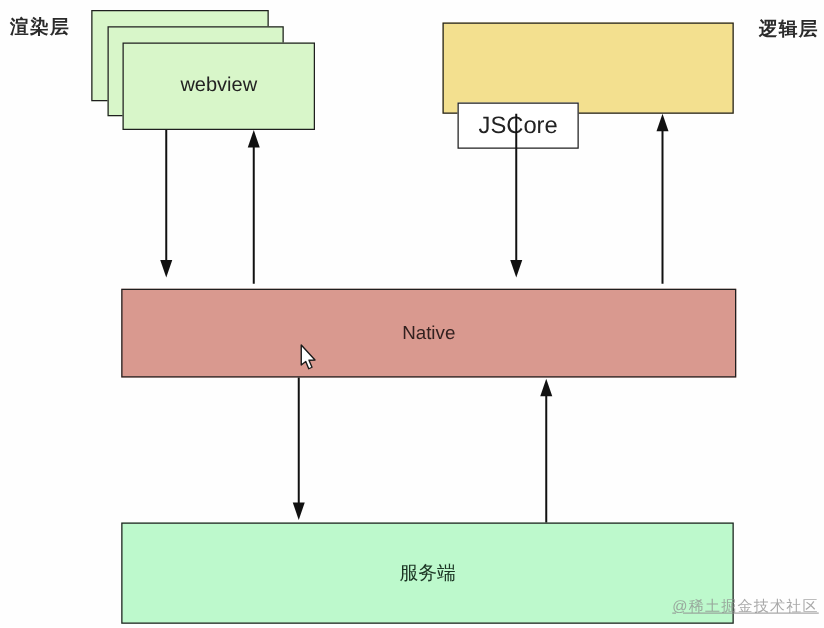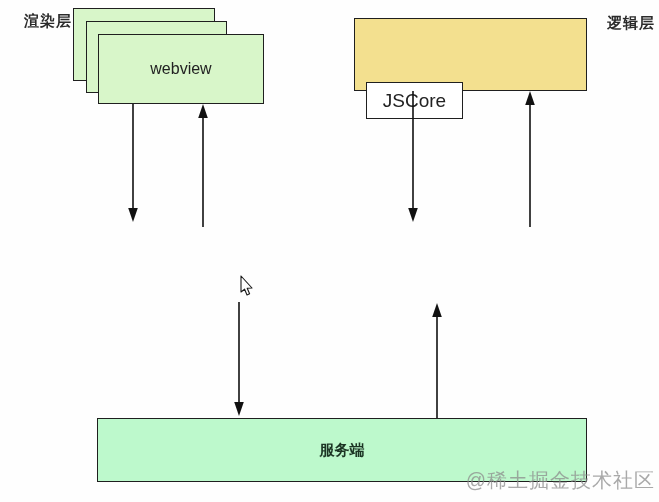--- a/index.html
+++ b/index.html
@@ -10,98 +10,99 @@
     height: 502px;
     background: #fefefe;
     overflow: hidden;
   }
   .corner-label {
     position: absolute;
     font-size: 15px;
     font-weight: 600;
     color: #2b2b2b;
     letter-spacing: 1px;
-    margin-left: 16px;
   }
   #label-render-layer { left: 8px; top: 12px; }
   #label-logic-layer  { right: 4px; top: 14px; }
 
   .node {
     position: absolute;
     box-sizing: border-box;
     border: 1.5px solid #1f1f1f;
     display: flex;
     align-items: center;
     justify-content: center;
     color: #222222;
   }
   .webview-box { background: #d8f6c9; }
   #webview-back   { left: 73px; top: 8px;  width: 142px; height: 73px; }
   #webview-middle { left: 86px; top: 21px; width: 141px; height: 72px; }
-  #webview-front  { left: 98px; top: 34px; width: 166px; height: 70px; font-size: 16px; }
+  #webview-front  { left: 98px; top: 34px; width: 154px; height: 70px; font-size: 16px; }
 
   #logic-container {
     left: 354px; top: 18px; width: 233px; height: 73px;
     background: #f3e08f;
   }
   .engine-box {
     background: #ffffff;
     font-size: 19px;
     margin-top: 44px;
   }
   #jscore-box { left: 366px; top: 38px; width: 97px; height: 37px; }
   #v8-box     { left: 483px; top: 38px; width: 97px; height: 37px; }
 
   #native-box {
     left: 97px; top: 231px; width: 492px; height: 71px;
     background: #d9998f;
     font-size: 15px;
     color: #33211f;
   }
   #server-box {
-    left: 97px; top: 418px; width: 490px; height: 64px;
+    left: 97px; top: 418px; width: 490px; height: 81px;
     background: #bdf9cc;
     font-size: 15px;
-    font-weight: 700;
+    font-weight: 400;
     color: #1c3524;
   }
 
   #arrow-layer, #cursor-layer {
     position: absolute;
     left: 0; top: 0;
     width: 659px; height: 502px;
     pointer-events: none;
   }
   .arrow-line { stroke: #111111; stroke-width: 1.6; }
   .arrow-head { fill: #111111; }
 
   #watermark {
     position: absolute;
     right: 4px;
     bottom: 8px;
-    font-size: 20px;
+    font-size: 12px;
     color: rgba(140, 140, 140, 0.75);
     letter-spacing: 1px;
+    text-decoration: underline;
   }
 </style>
 </head>
 <body>
 
 <div id="canvas">
 
   <div id="label-render-layer" class="corner-label">渲染层</div>
   <div id="label-logic-layer" class="corner-label">逻辑层</div>
 
   <div id="webview-back" class="node webview-box"></div>
   <div id="webview-middle" class="node webview-box"></div>
   <div id="webview-front" class="node webview-box">webview</div>
 
   <div id="logic-container" class="node"></div>
   <div id="jscore-box" class="node engine-box">JSCore</div>
 
+  <div id="native-box" class="node">Native</div>
 
   <div id="server-box" class="node">服务端</div>
 
   <svg id="arrow-layer" viewBox="0 0 659 502" xmlns="http://www.w3.org/2000/svg">
 
     <g>
       <line class="arrow-line" x1="133" y1="104" x2="133" y2="209"></line>
       <polygon class="arrow-head" points="133,222 128.2,208 137.8,208"></polygon>
     </g>
 

